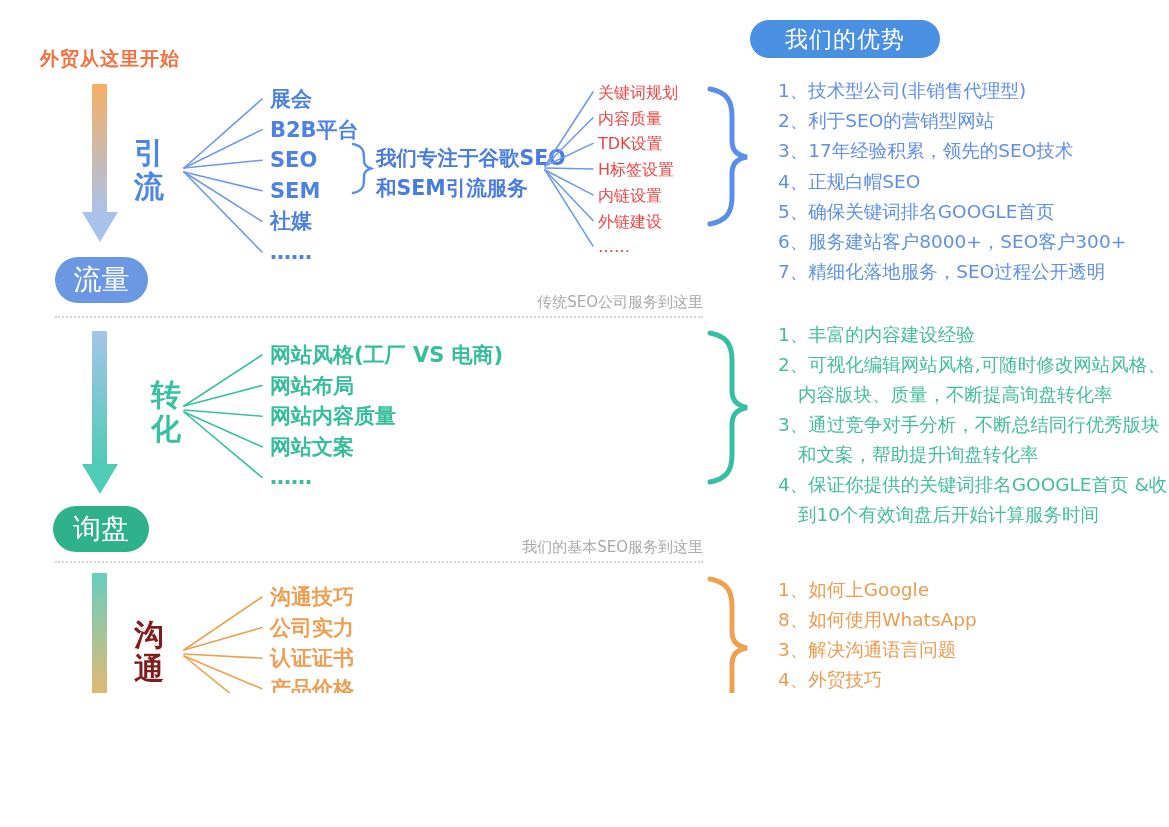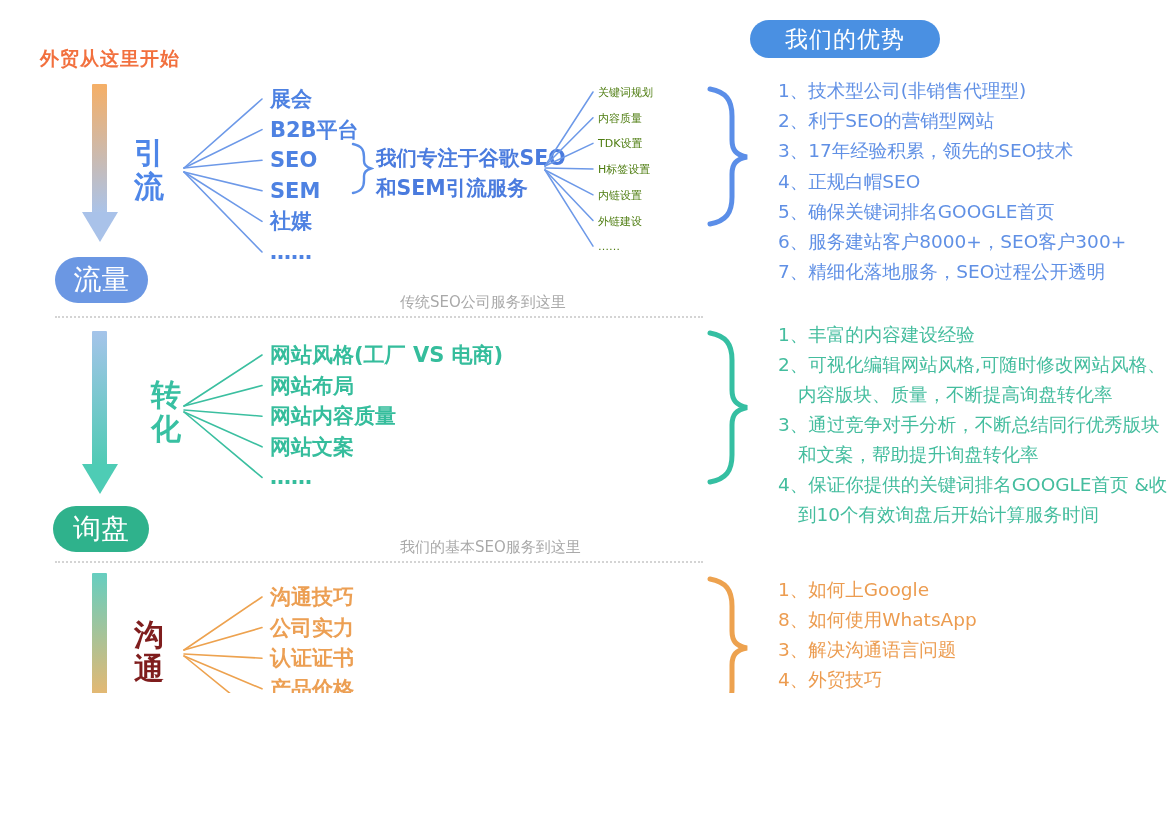--- a/index.html
+++ b/index.html
@@ -27,31 +27,31 @@
   .pill{border-radius:24px;color:#fff;font-weight:normal;display:flex;align-items:center;justify-content:center;}
   .pill-1{left:55px;top:257px;width:93px;height:46px;font-size:28px;background:#6B97E3;}
   .pill-2{left:53px;top:506px;width:96px;height:46px;font-size:28px;background:#2FB28C;}
   .pill-3{left:53px;top:746px;width:96px;height:46px;font-size:28px;background:#F0A54A;}
   .adv-pill{left:750px;top:20px;width:190px;height:38px;font-size:23px;background:#4A90E2;border-radius:20px;letter-spacing:1px;}
   
   .col{line-height:30.6px;font-weight:bold;font-size:21px;white-space:nowrap;}
   .col-1{left:270px;top:84px;color:#4E82E2;}
   .col-2{left:270px;top:340px;color:#35BD9C;}
   .col-3{left:270px;top:582px;color:#EC9F53;}
-  .subcol{left:598px;top:80px;line-height:25.7px;font-size:11px;color:#4d7c0f;white-space:nowrap;}
+  .subcol{left:598px;top:80px;line-height:25.7px;font-size:16px;color:#ef4444;white-space:nowrap;}
   
   .focus-note{left:376px;top:143px;font-size:20.5px;font-weight:bold;line-height:30px;color:#4A7BDE;white-space:nowrap;}
   
   .rlist{line-height:30.2px;font-size:18.5px;white-space:nowrap;}
   .rlist-1{left:778px;top:76px;color:#6090E5;}
   .rlist-2{left:778px;top:320px;color:#44BD9E;width:398px;white-space:normal;line-height:30px;}
   .rlist-2 .hang{padding-left:20px;text-indent:-20px;}
   .rlist-3{left:778px;top:575px;color:#EC9C50;line-height:30px;}
   
-  .div-note{width:303px;left:400px;font-size:15px;color:#A9A9A9;white-space:nowrap;}
+  .div-note{width:303px;left:400px;text-align:right;font-size:15px;color:#A9A9A9;white-space:nowrap;}
   .dn1{top:293px;} .dn2{top:538px;} .dn3{top:784px;}
   .dotline{left:55px;width:648px;height:0;border-top:2px dotted #D4D4D4;}
   .dl1{top:316px;} .dl2{top:561px;} .dl3{top:806px;}
   svg{display:block;}
 </style>
 </head>
 <body>
 
 <div class="canvas">
 

